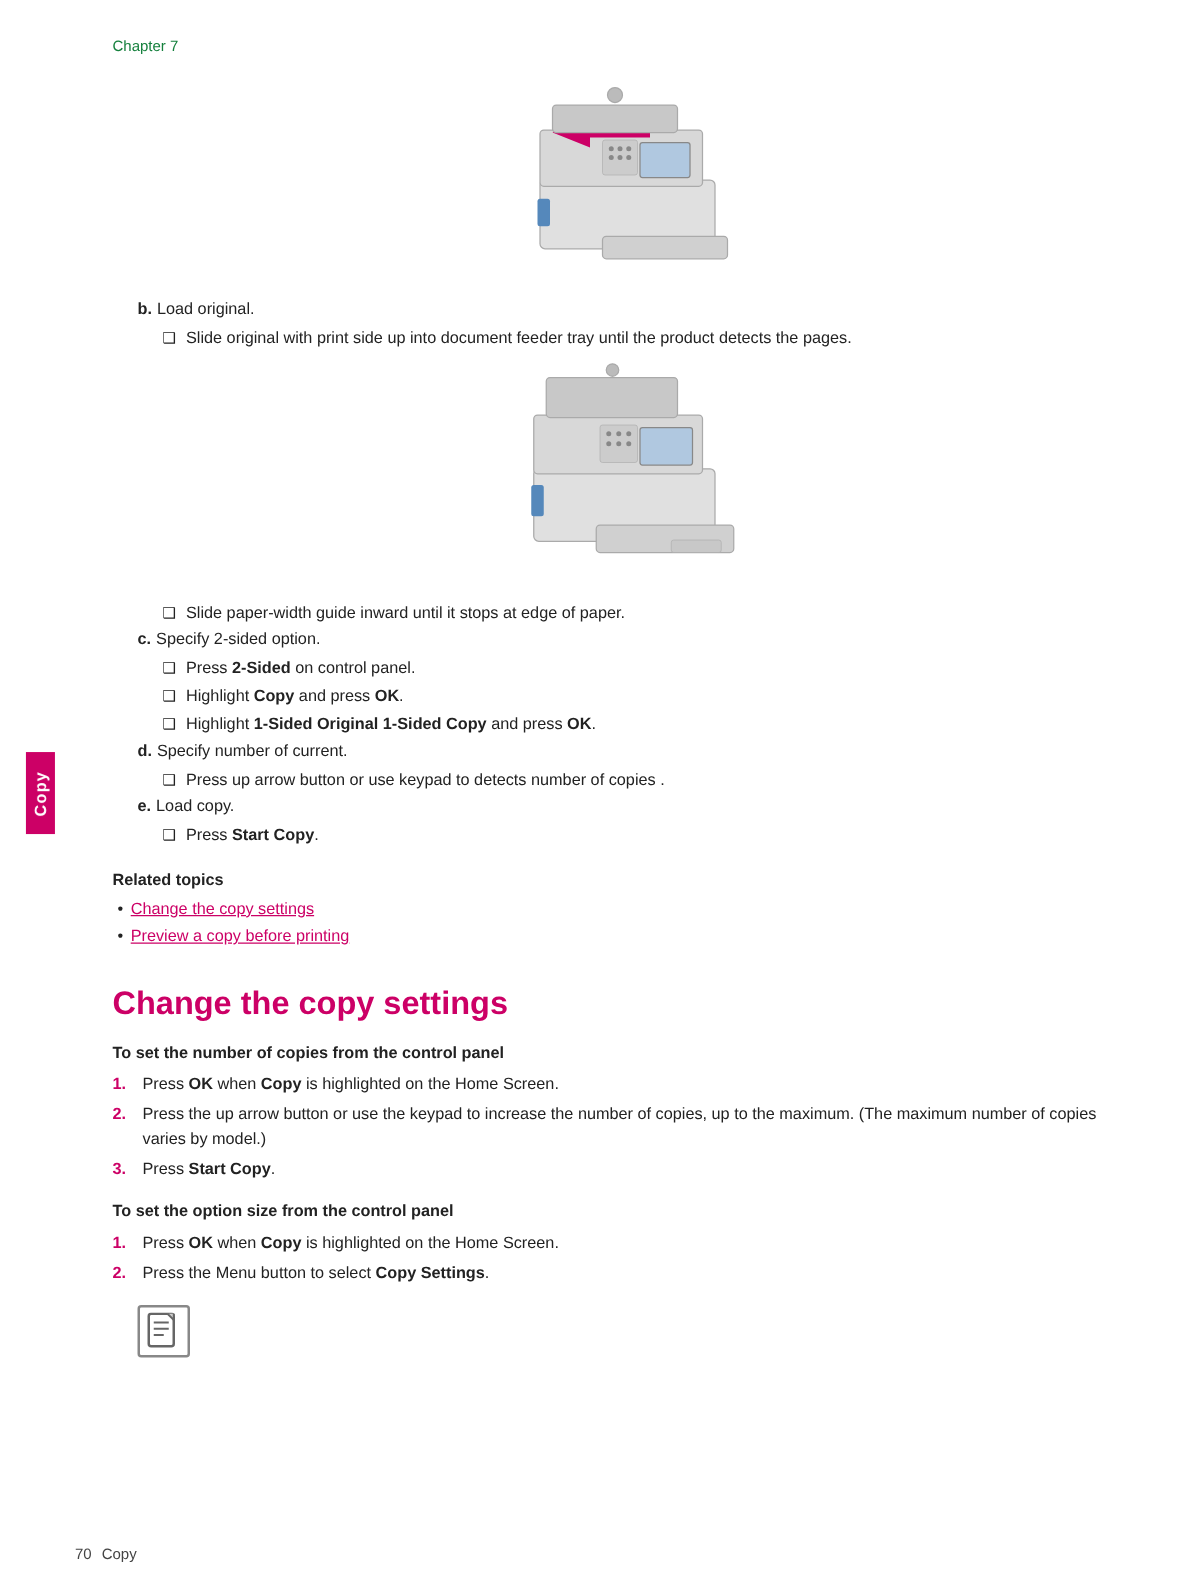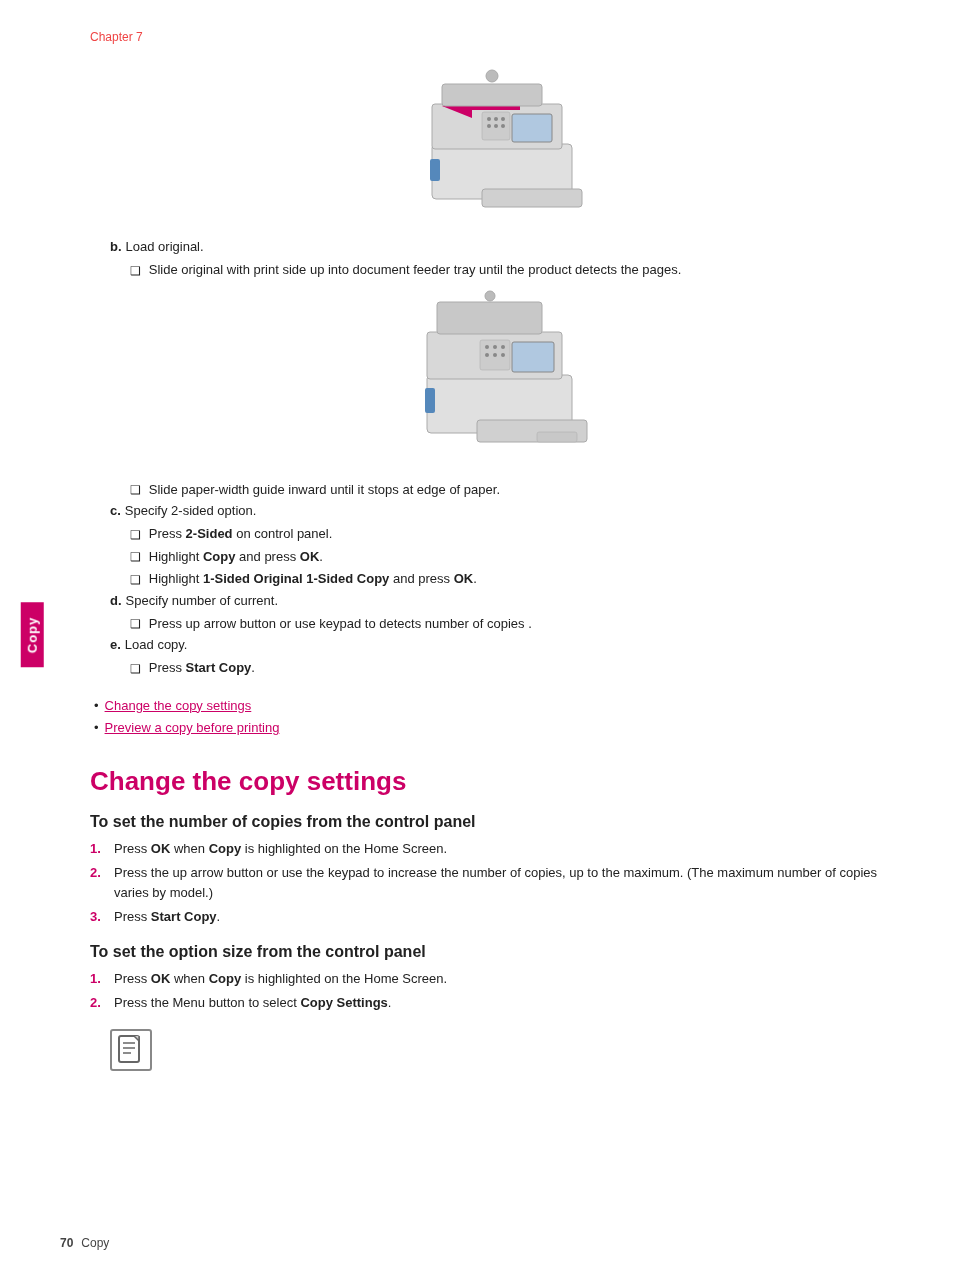--- a/index.html
+++ b/index.html
@@ -29,21 +29,21 @@
       white-space: nowrap;
       z-index: 10;
     }
 
     .page-content {
       margin-left: 30px;
       padding: 30px 60px 40px 60px;
     }
 
     .chapter-label {
-      color: #ef4444;
+      color: #15803d;
       font-size: 12px;
       margin-bottom: 20px;
     }
 
     
     .printer-illustration {
       display: flex;
       justify-content: center;
       margin: 10px 0 20px 0;
     }
@@ -58,21 +58,21 @@
       font-weight: bold;
       margin-right: 4px;
     }
 
     .bullet-list {
       list-style: none;
       margin: 4px 0 4px 20px;
     }
     .bullet-list li {
       display: flex;
-      align-items: flex-end;
+      align-items: flex-start;
       margin-bottom: 3px;
       line-height: 1.5;
     }
     .bullet-list li::before {
       content: '❑';
       font-size: 12px;
       margin-right: 8px;
       margin-top: 1px;
       flex-shrink: 0;
     }
@@ -114,21 +114,21 @@
       font-size: 26px;
       font-weight: bold;
       margin: 28px 0 16px 0;
       border-bottom: none;
     }
 
     
     .procedure-title {
       font-weight: bold;
       margin-bottom: 8px;
-      font-size: 16px;
+      font-size: 13px;
       margin-top: 16px;
     }
     .numbered-list {
       list-style: none;
       margin-left: 0;
       margin-bottom: 16px;
     }
     .numbered-list li {
       display: flex;
       align-items: flex-start;
@@ -160,21 +160,21 @@
     .page-footer {
       position: absolute;
       bottom: 20px;
       left: 60px;
       font-size: 12px;
       color: #444;
       display: flex;
       gap: 8px;
     }
     .footer-page {
-      font-weight: bold;
+      font-weight: normal;
       text-align: center;
     }
     .footer-section {
       color: #444;
     }
 
     .indent-block {
       margin-left: 20px;
     }
   </style>
@@ -301,20 +301,21 @@
       <span>Load copy.</span>
     </div>
     <ul class="bullet-list">
       <li>
         <span>Press <b>Start Copy</b>.</span>
       </li>
     </ul>
   </div>
 
   <div class="related-topics">
+    <div class="related-topics-title">Related topics</div>
     <ul>
       <li>
         <a href="#">Change the copy settings</a>
       </li>
       <li>
         <a href="#">Preview a copy before printing</a>
       </li>
     </ul>
   </div>
 

